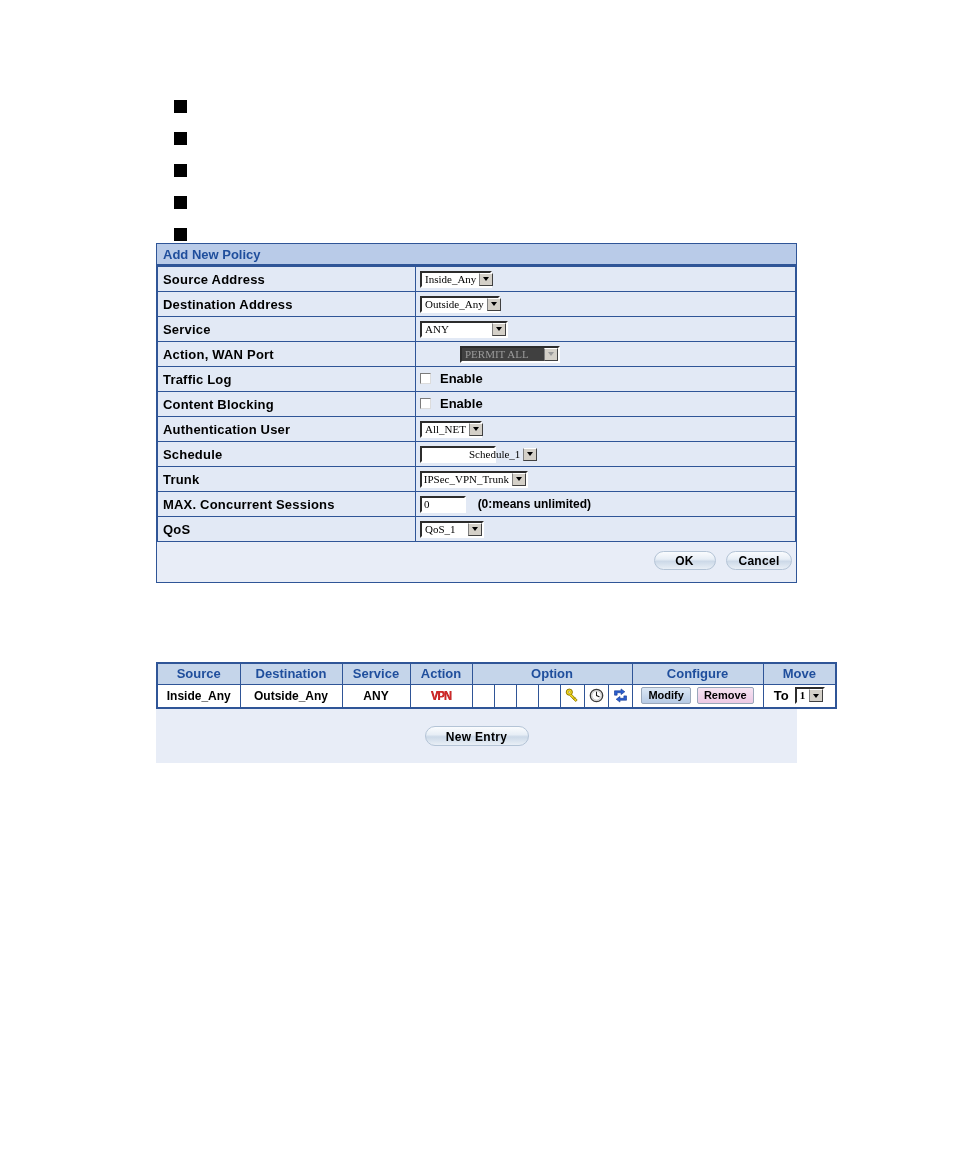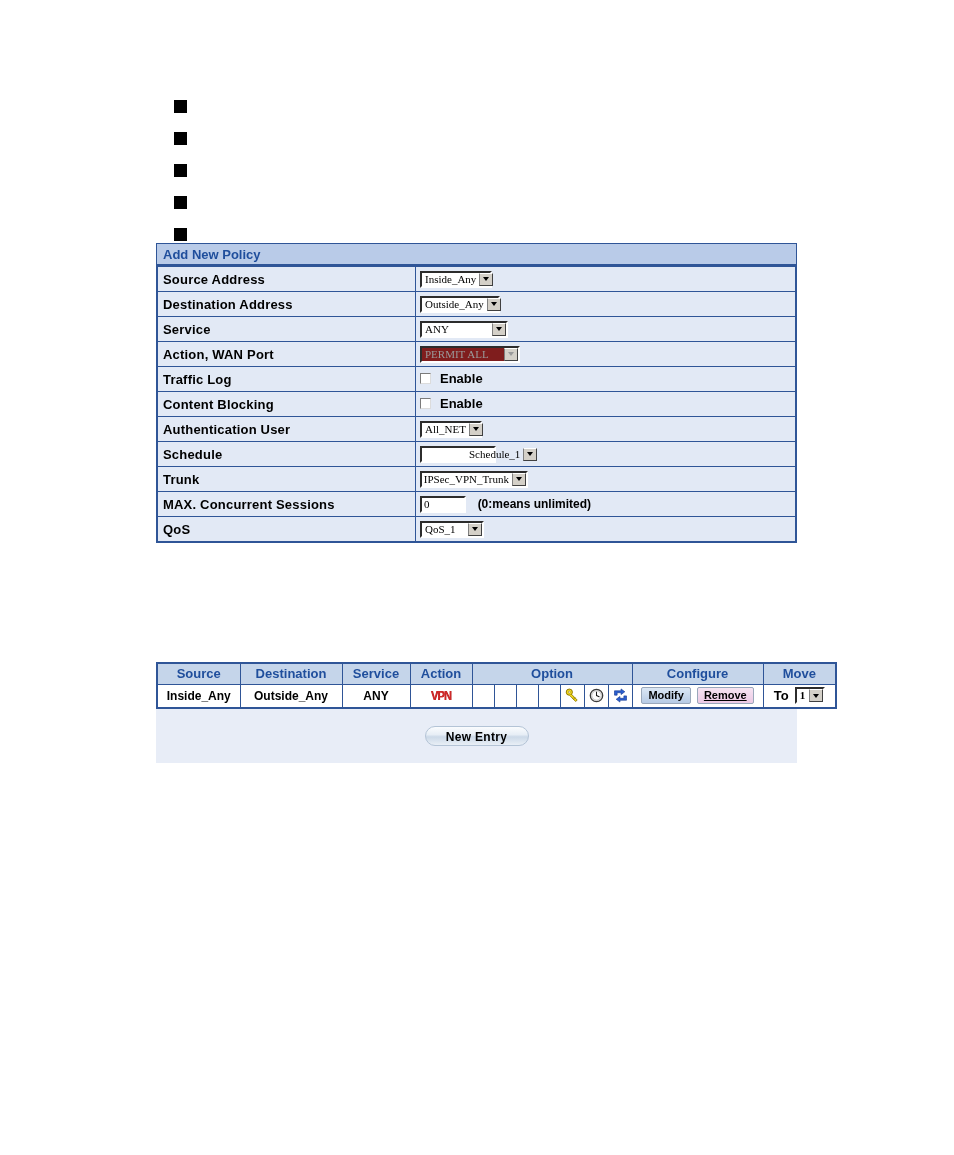--- a/index.html
+++ b/index.html
@@ -140,21 +140,22 @@
     box-sizing: border-box;
   }
   .sel .sel-arrow::after {
     content: "";
     border-left: 3px solid transparent;
     border-right: 3px solid transparent;
     border-top: 4px solid #000000;
     display: block;
   }
   .sel.disabled {
-    background: #7f1d1d;
+    background: #404040;
+    margin-left: 40px;
   }
   .sel.disabled .sel-text { color: #9a9a9a; }
   .sel.disabled .sel-arrow::after { border-top-color: #9a9a9a; }
 
   .sel.w-src  { width: 72px; }
   .sel.w-dst  { width: 80px; }
   .sel.w-svc  { width: 88px; }
   .sel.w-act  { width: 100px; }
   .sel.w-auth { width: 62px; }
   .sel.w-sch  { width: 76px; padding-left: 44px; }
@@ -298,21 +299,21 @@
     font-size: 11px;
     font-weight: bold;
     color: #000;
     padding: 1px 6px;
     border: 1px solid #9aa8bb;
     border-radius: 2px;
     box-sizing: border-box;
     line-height: 13px;
   }
   .btn-modify { background: linear-gradient(to bottom,#dbe7f5,#b6cae4); }
-  .btn-remove { background: linear-gradient(to bottom,#f6e4f2,#ecc9e4); text-decoration: underline; }
+  .btn-remove { background: linear-gradient(to bottom,#f6e4f2,#ecc9e4); }
 
   .move-inner {
     display: flex;
     align-items: center;
     justify-content: center;
     gap: 6px;
     height: 100%;
   }
   .move-label { font-size: 13px; font-weight: bold; }
 
@@ -462,20 +463,26 @@
           <td class="value-cell">
             <span class="sel w-qos">
               <span class="sel-text">QoS_1</span>
               <span class="sel-arrow"></span>
             </span>
           </td>
         </tr>
       </tbody>
     </table>
 
+    <div class="panel-footer">
+      <div class="footer-btns">
+        <span class="pill ok">OK</span>
+        <span class="pill cancel">Cancel</span>
+      </div>
+    </div>
   </div>
 
   <div class="list-panel">
     <table class="list-table">
       <colgroup>
         <col style="width:83px">
         <col style="width:102px">
         <col style="width:68px">
         <col style="width:62px">
         <col style="width:22px">

